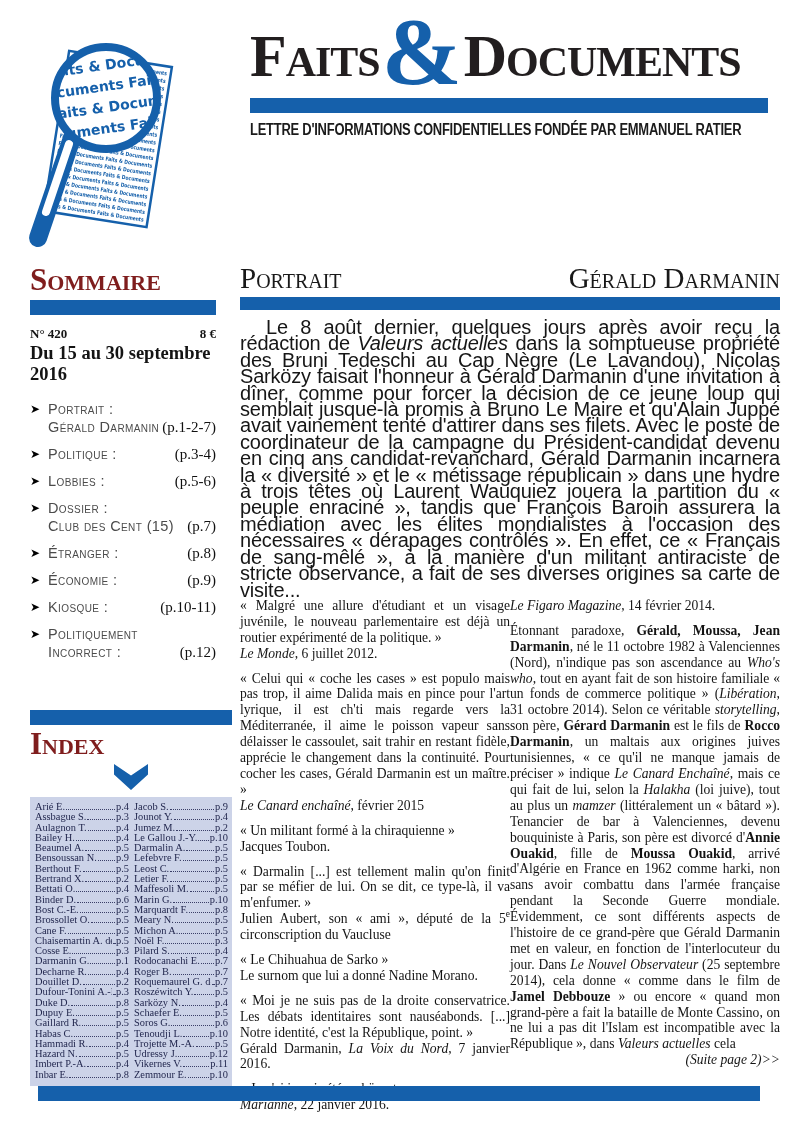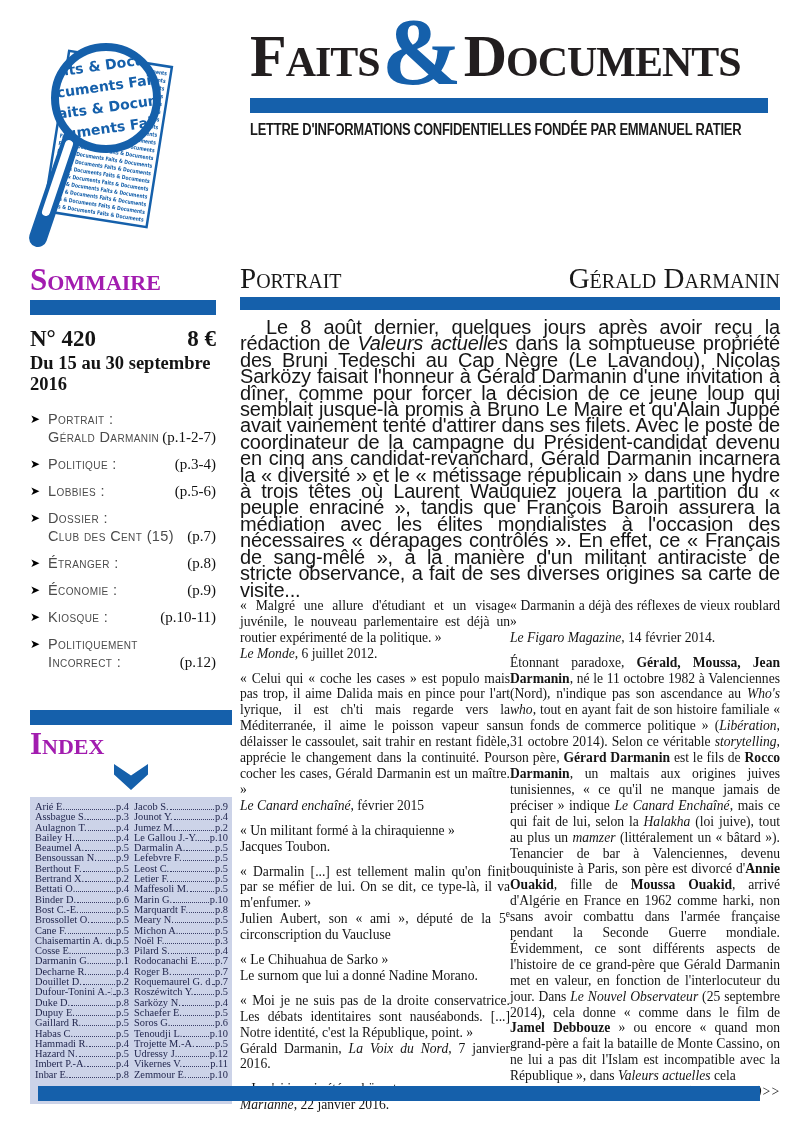--- a/index.html
+++ b/index.html
@@ -14,40 +14,40 @@
           color:#221e1f;letter-spacing:-1px;}
   .t-amp{font-size:96px;font-weight:bold;color:#1560ab;line-height:0;position:relative;top:8px;margin:0 2px;}
   .mast-bar{height:15px;background:#1560ab;margin-top:12px;}
   .subtitle{margin-top:8px;font-family:"Liberation Sans",sans-serif;font-weight:bold;
             font-size:16px;letter-spacing:-0.3px;color:#1b1b1b;white-space:nowrap;
             transform:scaleX(0.81);transform-origin:left center;}
 
   
   #sidebar{position:absolute;left:30px;top:264px;width:186px;}
   .side-head{font-variant:small-caps;font-weight:bold;font-size:31px;line-height:1;
-             margin:0;color:#a21caf;}
+             margin:0;color:#7f1d1d;}
   .blue-bar{height:15px;background:#1560ab;}
   .sb1{margin-top:5px;}
-  .issue-row{display:flex;justify-content:space-between;font-weight:bold;font-size:23px;margin-top:11px;}
+  .issue-row{display:flex;justify-content:space-between;font-weight:bold;font-size:13px;margin-top:11px;}
   .date-row{font-weight:bold;font-size:18.5px;margin-top:1px;}
   .som-list{margin-top:15px;}
   .som-item{display:flex;margin-bottom:9px;}
   .som-arrow{width:18px;flex:0 0 18px;font-family:"DejaVu Sans",sans-serif;font-size:12px;
              color:#000;line-height:18px;}
   .som-body{flex:1;}
   .som-line{display:flex;justify-content:space-between;align-items:flex-start;line-height:18px;}
   .som-label{font-family:"Liberation Sans",sans-serif;font-variant:small-caps;
              font-size:14.5px;letter-spacing:0.4px;color:#4b4b4b;}
   .som-pages{font-family:"Liberation Serif",serif;font-size:15px;color:#101010;}
 
   #index-sec{position:absolute;left:30px;top:710px;width:202px;}
   .idx-head{margin-top:3px;}
   .chevron{width:34px;height:26px;background:#1560ab;margin:5px auto 7px;
            clip-path:polygon(0 0,50% 44%,100% 0,100% 40%,50% 100%,0 40%);}
-  .idx-box{background:#ccd3e8;padding:5px 4px 24px 5px;display:flex;gap:5px;}
+  .idx-box{background:#ccd3e8;padding:5px 4px 6px 5px;display:flex;gap:5px;}
   .idx-col{flex:1;min-width:0;}
   .idx-row{display:flex;align-items:baseline;font-size:10.4px;line-height:10.3px;
            color:#23284f;white-space:nowrap;}
   .idx-name{overflow:hidden;}
   .idx-dots{flex:1;min-width:2px;border-bottom:1px dotted #3a3f68;margin:0 1px 2px 1px;}
   .idx-pg{}
 
   
   #main{position:absolute;left:240px;top:264px;width:540px;}
   .main-head{display:flex;justify-content:space-between;align-items:baseline;}
@@ -528,21 +528,20 @@
           <p class="pq">« Darmalin [...] est tellement malin qu'on finit par se méfier de lui. On se dit, ce type-là, il va m'enfumer. »</p>
           <p class="pc">Julien Aubert, son « ami », député de la 5<sup>e</sup> circonscription du Vaucluse</p>
           <p class="pq">« Le Chihuahua de Sarko »</p>
           <p class="pc">Le surnom que lui a donné Nadine Morano.</p>
           <p class="pq">« Moi je ne suis pas de la droite conservatrice. Les débats identitaires sont nauséabonds. [...] Notre identité, c'est la République, point. »</p>
           <p class="pc">Gérald Darmanin, <i>La Voix du Nord</i>, 7 janvier 2016.</p>
           <p class="pq">« Je n'ai jamais été sarközyste »</p>
           <p class="pc"><i>Marianne</i>, 22 janvier 2016.</p>
         </div>
       <div class="col" id="col-right">
-          <p class="pq">« Darmanin a déjà des réflexes de vieux roublard »</p>
           <p class="pc"><i>Le Figaro Magazine</i>, 14 février 2014.</p>
           <p class="pb">Étonnant paradoxe, <b>Gérald, Moussa, Jean Darmanin</b>, né le 11 octobre 1982 à Valenciennes (Nord), n'indique pas son ascendance au <i>Who's who</i>, tout en ayant fait de son histoire familiale « un fonds de commerce politique » (<i>Libération</i>, 31 octobre 2014). Selon ce véritable <i>storytelling</i>, son père, <b>Gérard Darmanin</b> est le fils de <b>Rocco Darmanin</b>, un maltais aux origines juives tunisiennes, « ce qu'il ne manque jamais de préciser » indique <i>Le Canard Enchaîné</i>, mais ce qui fait de lui, selon la <i>Halakha</i> (loi juive), tout au plus un <i>mamzer</i> (littéralement un « bâtard »). Tenancier de bar à Valenciennes, devenu bouquiniste à Paris, son père est divorcé d'<b>Annie Ouakid</b>, fille de <b>Moussa Ouakid</b>, arrivé d'Algérie en France en 1962 comme harki, non sans avoir combattu dans l'armée française pendant la Seconde Guerre mondiale. Évidemment, ce sont différents aspects de l'histoire de ce grand-père que Gérald Darmanin met en valeur, en fonction de l'interlocuteur du jour. Dans <i>Le Nouvel Observateur</i> (25 septembre 2014), cela donne « comme dans le film de <b>Jamel Debbouze</b> » ou encore « quand mon grand-père a fait la bataille de Monte Cassino, on ne lui a pas dit l'Islam est incompatible avec la République », dans <i>Valeurs actuelles</i> cela</p>
           <p class="suite">(Suite page 2)&gt;&gt;</p>
         </div>
     </div>
   </main>
 
   <div id="bottom-bar"></div>
 
 </div>

